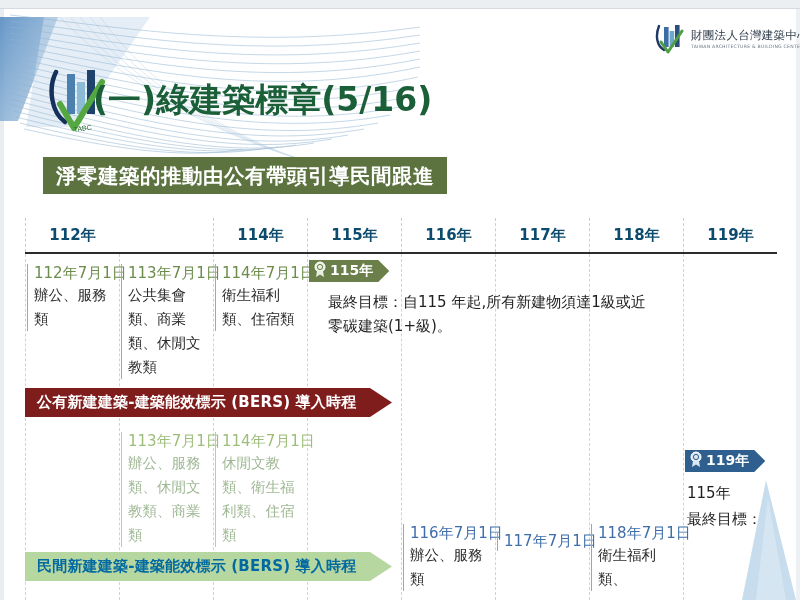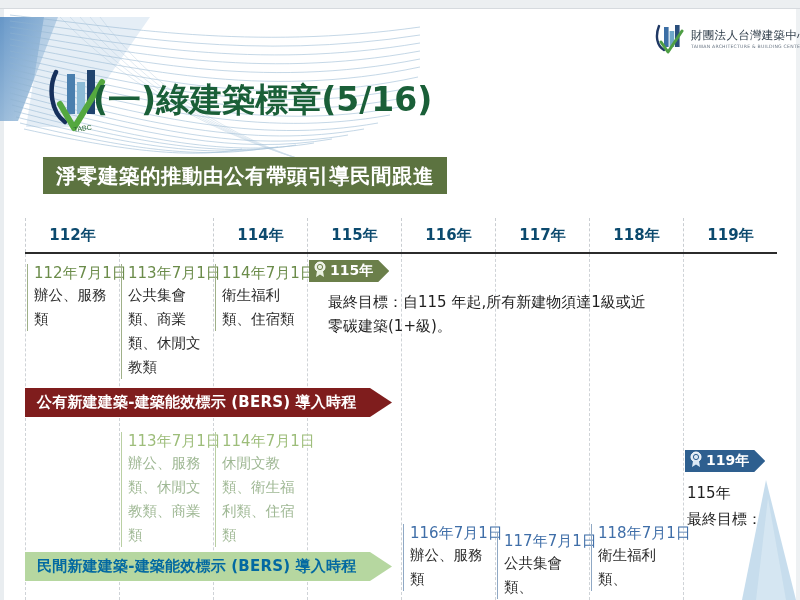--- a/index.html
+++ b/index.html
@@ -379,21 +379,20 @@
       <div class="body">休閒文教類、衛生福利類、住宿類</div>
     </div>
 
     <div class="block v-blue" style="left:378px; top:306px; width:92px;">
       <div class="date">116年7月1日</div>
       <div class="body">辦公、服務類</div>
     </div>
 
     <div class="block v-blue" style="left:472px; top:306px; width:92px;margin-top:8px;">
       <div class="date">117年7月1日</div>
-      <div class="body">公共集會類、</div>
     </div>
 
     <div class="block v-blue" style="left:566px; top:306px; width:92px;">
       <div class="date">118年7月1日</div>
       <div class="body">衛生福利類、</div>
     </div>
 
     <div class="badge badge-blue" style="left:660px; top:232px;">
       <span>
         <svg width="14" height="17" viewBox="0 0 14 17">

